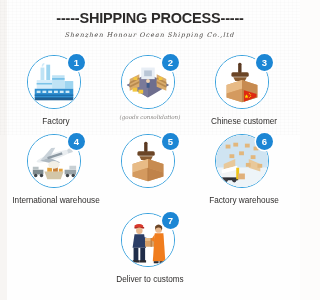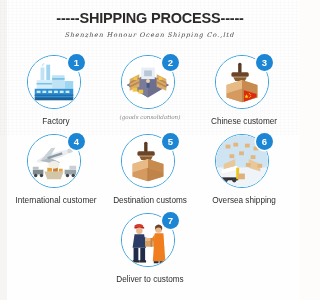--- a/index.html
+++ b/index.html
@@ -202,42 +202,41 @@
               <circle cx="47" cy="42" r="1.8" fill="#40464b"></circle>
               <path d="M17 38 L37 38 L34 46 L20 46 Z" fill="#d3c6a8"></path>
               <rect x="20" y="34" width="5" height="4" fill="#e2a13c"></rect>
               <rect x="26" y="33" width="5" height="5" fill="#c7803a"></rect>
               <rect x="32" y="35" width="4" height="3" fill="#e2a13c"></rect>
               <ellipse cx="27" cy="31" rx="6" ry="4" fill="#f2efe6"></ellipse>
             </svg>
           </div>
           <div class="num">4</div>
         </div>
-        <div class="label">International customer</div>
+        <div class="label">International warehouse</div>
       </div>
 
       <div class="cell">
         <div class="badge-wrap">
           <div class="circle">
             <svg viewBox="0 0 54 54">
               <rect x="0" y="0" width="54" height="54" fill="#ffffff"></rect>
               <rect x="23" y="7" width="3.5" height="11" rx="1.6" fill="#5b3a22"></rect>
               <rect x="16" y="17" width="18" height="4.5" rx="1.6" fill="#6b4526"></rect>
               <path d="M18 22 L32 22 L30 26 L20 26 Z" fill="#8a5c31"></path>
               <path d="M11 30 L27 25 L43 30 L43 43 L27 48 L11 43 Z" fill="#d9a066"></path>
               <path d="M11 30 L27 25 L27 34 L11 39 Z" fill="#e8bb86"></path>
               <path d="M27 25 L43 30 L43 39 L27 34 Z" fill="#c78b50"></path>
               <path d="M27 34 L43 39 L43 43 L27 48 Z" fill="#c0834a"></path>
               <path d="M11 39 L27 34 L27 48 L11 43 Z" fill="#d49a5f"></path>
               <path d="M26.4 34.2 L27.6 34.2 L27.6 47.8 L26.4 47.8 Z" fill="#b87f48"></path>
             </svg>
           </div>
           <div class="num">5</div>
         </div>
-        <div class="label">Destination customs</div>
       </div>
 
       <div class="cell">
         <div class="badge-wrap">
           <div class="circle">
             <svg viewBox="0 0 54 54">
               <rect x="0" y="0" width="54" height="54" fill="#ffffff"></rect>
               <rect x="0" y="0" width="54" height="34" fill="#cfe4f2"></rect>
               <path d="M0 34 L54 34 L54 54 L0 54 Z" fill="#eef4f8"></path>
               <path d="M8 30 L20 25 L20 34 L8 38 Z" fill="#e8c89a"></path>
@@ -255,21 +254,21 @@
               <path d="M6 36 L22 32 L22 36 L6 40 Z" fill="#ffffff"></path>
               <rect x="5" y="44" width="18" height="3" fill="#2f2f35"></rect>
               <rect x="21" y="34" width="3" height="12" fill="#f0c419"></rect>
               <rect x="23" y="40" width="7" height="6" fill="#e0b07a"></rect>
               <circle cx="10" cy="47" r="2.2" fill="#3a3a40"></circle>
               <circle cx="19" cy="47" r="2.2" fill="#3a3a40"></circle>
             </svg>
           </div>
           <div class="num">6</div>
         </div>
-        <div class="label">Oversea shipping</div>
+        <div class="label">Factory warehouse</div>
       </div>
     </div>
 
     <div class="row row-3">
       <div class="cell">
         <div class="badge-wrap">
           <div class="circle">
             <svg viewBox="0 0 54 54">
               <rect x="0" y="0" width="54" height="54" fill="#ffffff"></rect>
               <path d="M13 12 q5 -3 9 0 l0 2 l-9 0 Z" fill="#d8382c"></path>

